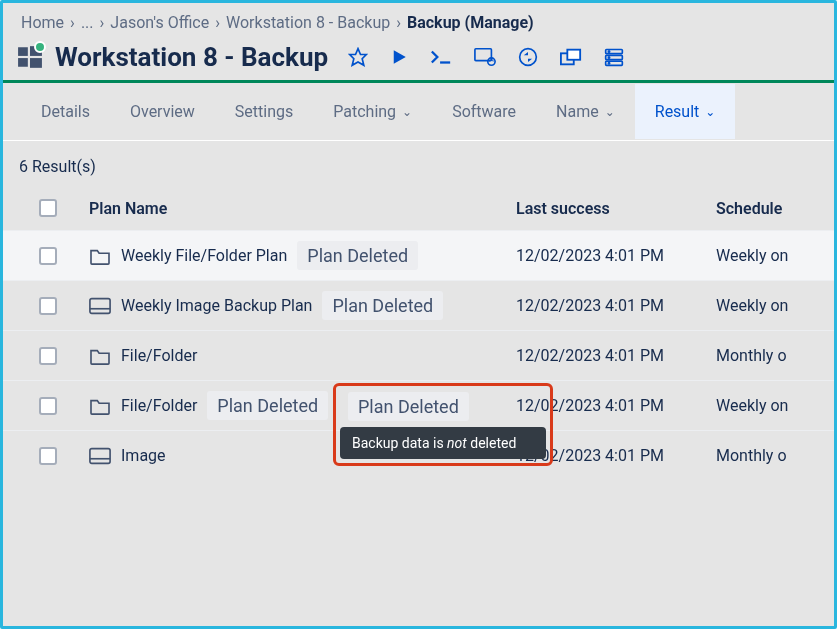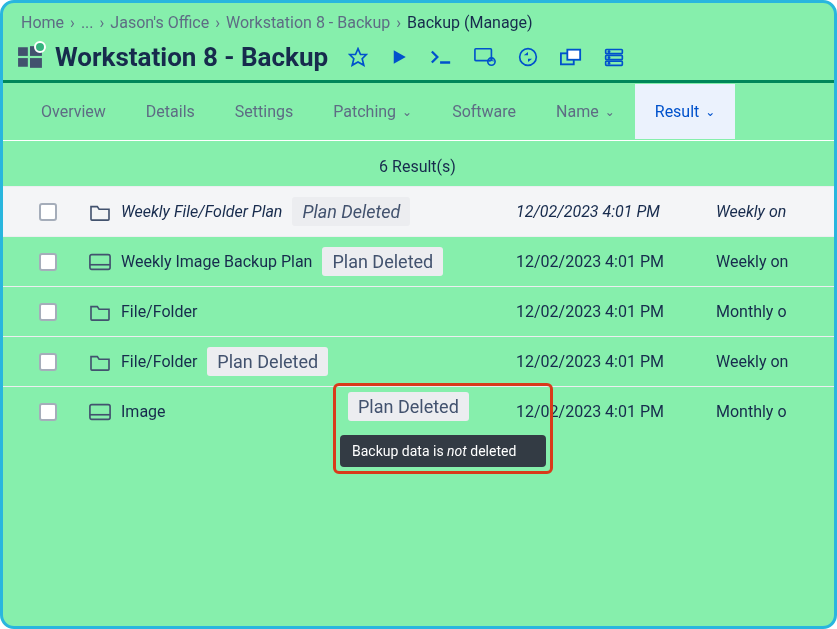--- a/index.html
+++ b/index.html
@@ -1,52 +1,52 @@
 <!DOCTYPE html>
 <html><head>
 <meta charset="utf-8">
 <style>
 * { box-sizing: border-box; margin: 0; padding: 0; }
 body { font-family: -apple-system, BlinkMacSystemFont, "Segoe UI", Roboto, sans-serif; background: #fff; color: #172B4D; }
-.screen { width: 837px; height: 629px; border: 3px solid #29B6DE; border-radius: 14px; overflow: hidden; position: relative; background: #86efac; margin: 0; }
+.screen { width: 837px; height: 629px; border: 3px solid #29B6DE; border-radius: 2px; overflow: hidden; position: relative; background: #e5e5e5; margin: 0; }
 .inner { padding: 6px 0 0 0; }
 .breadcrumb { font-size: 16px; color: #5E6C84; padding: 4px 18px 8px 18px; display: flex; align-items: center; gap: 6px; flex-wrap: wrap; }
 .breadcrumb span { white-space: nowrap; }
 .breadcrumb .sep { color: #5E6C84; }
-.breadcrumb .active { color: #172B4D; font-weight: 400; }
+.breadcrumb .active { color: #172B4D; font-weight: 700; }
 .title-row { display: flex; align-items: center; gap: 12px; padding: 2px 18px 8px 14px; }
 .win-icon { width: 26px; height: 26px; position: relative; }
 .win-icon svg { width: 26px; height: 26px; }
 .status-dot { width: 12px; height: 12px; background: #36B37E; border-radius: 50%; position: absolute; top: -3px; right: -3px; border: 2px solid #fff; }
 .page-title { font-size: 26px; font-weight: 700; color: #172B4D; }
 .toolbar-icons { display: flex; align-items: center; gap: 22px; margin-left: 8px; }
 .toolbar-icons span { color: #0052CC; cursor: pointer; display: inline-flex; }
 .green-bar { height: 3px; background: #00875A; margin: 0; }
 .tabs { display: flex; align-items: center; gap: 0; padding: 0 18px; height: 58px; border-bottom: 1px solid #ffffff; }
 .tabs .tab { padding: 18px 20px; font-size: 16px; color: #5E6C84; cursor: pointer; display: flex; align-items: center; gap: 6px; white-space: nowrap; }
 .tabs .tab.active { color: #0052CC; background: #EBF2FD; }
 .chev-down { font-size: 12px; }
 .sub-link { padding: 14px 18px 8px 18px; }
 .sub-link a { color: #0052CC; text-decoration: none; font-size: 16px; }
-.result-count { padding: 16px 18px 10px 16px; font-size: 16px; color: #172B4D; text-align: center; }
+.result-count { padding: 16px 18px 10px 16px; font-size: 16px; color: #172B4D; }
 .table { width: 100%; }
 .thead, .trow { display: flex; align-items: center; padding: 0 18px 0 36px; }
 .thead { height: 44px; font-weight: 600; font-size: 16px; color: #172B4D; }
 .trow { height: 50px; border-top: 1px solid #ECEEF1; font-size: 16px; }
-.trow.highlight { background: #F4F5F7; font-style: italic; }
+.trow.highlight { background: #F4F5F7; }
 .col-check { width: 50px; flex: 0 0 50px; display: flex; align-items: center; }
 .col-name { flex: 1 1 auto; display: flex; align-items: center; gap: 10px; min-width: 0; overflow: hidden; white-space: nowrap; }
 .col-last { width: 200px; flex: 0 0 200px; white-space: nowrap; }
 .col-sched { width: 100px; flex: 0 0 100px; white-space: nowrap; overflow: hidden; }
 .chk { width: 18px; height: 18px; border: 2px solid #A5ADBA; border-radius: 3px; background: #fff; cursor: pointer; }
 .type-icon { flex: 0 0 auto; color: #172B4D; display: inline-flex; }
 .badge { background: #ECEDF0; color: #42526E; font-size: 18px; padding: 4px 10px; border-radius: 3px; white-space: nowrap; text-align: center; }
 .tooltip-wrap { position: absolute; left: 330px; top: 380px; width: 220px; border: 3px solid #D93A1A; border-radius: 6px; padding: 3px 4px 4px 4px; background: transparent; }
 .tooltip-wrap .badge { display: inline-block; margin: 3px 0 6px 8px; }
-.tooltip-tip { background: #333B44; color: #fff; font-size: 14px; padding: 8px 12px; border-radius: 4px; margin-top: 8px; white-space: nowrap; }
+.tooltip-tip { background: #333B44; color: #fff; font-size: 14px; padding: 8px 12px; border-radius: 4px; margin-top: 0; white-space: nowrap; }
 .tooltip-tip em { font-style: italic; }
 </style>
 </head>
 <body>
 
 <div class="screen">
 <div class="inner">
 
   <div class="breadcrumb">
     <span>Home</span>
@@ -117,42 +117,50 @@
               <circle cx="6" cy="12.5" r="0.8" fill="#0052CC"></circle>
               <circle cx="6" cy="19.5" r="0.8" fill="#0052CC"></circle>
             </svg>
           </span>
     </div>
   </div>
 
   <div class="green-bar"></div>
 
   <div class="tabs">
+    <div class="tab">Details</div>
     <div class="tab">Overview</div>
-    <div class="tab">Details</div>
     <div class="tab">Settings</div>
     <div class="tab">
           <span>Patching</span>
           <span class="chev-down">⌄</span>
         </div>
     <div class="tab">Software</div>
     <div class="tab">
           <span>Name</span>
           <span class="chev-down">⌄</span>
         </div>
     <div class="tab active">
           <span>Result</span>
           <span class="chev-down">⌄</span>
         </div>
   </div>
 
 
   <div class="result-count">6 Result(s)</div>
 
   <div class="table">
+    <div class="thead">
+      <div class="col-check">
+            <div class="chk"></div>
+          </div>
+      <div class="col-name">Plan Name</div>
+      <div class="col-last">Last success</div>
+      <div class="col-sched">Schedule</div>
+    </div>
     <div id="rows">
           <div class="trow highlight">
             <div class="col-check">
               <div class="chk"></div>
             </div>
             <div class="col-name">
               <span class="type-icon">
                 <svg width="22" height="18" viewBox="0 0 24 20" fill="none" stroke="#42526E" stroke-width="1.8">
                   <path d="M2 4 h7 l2 3 h11 v11 a1 1 0 0 1 -1 1 H3 a1 1 0 0 1 -1 -1 Z"></path>
                 </svg>

